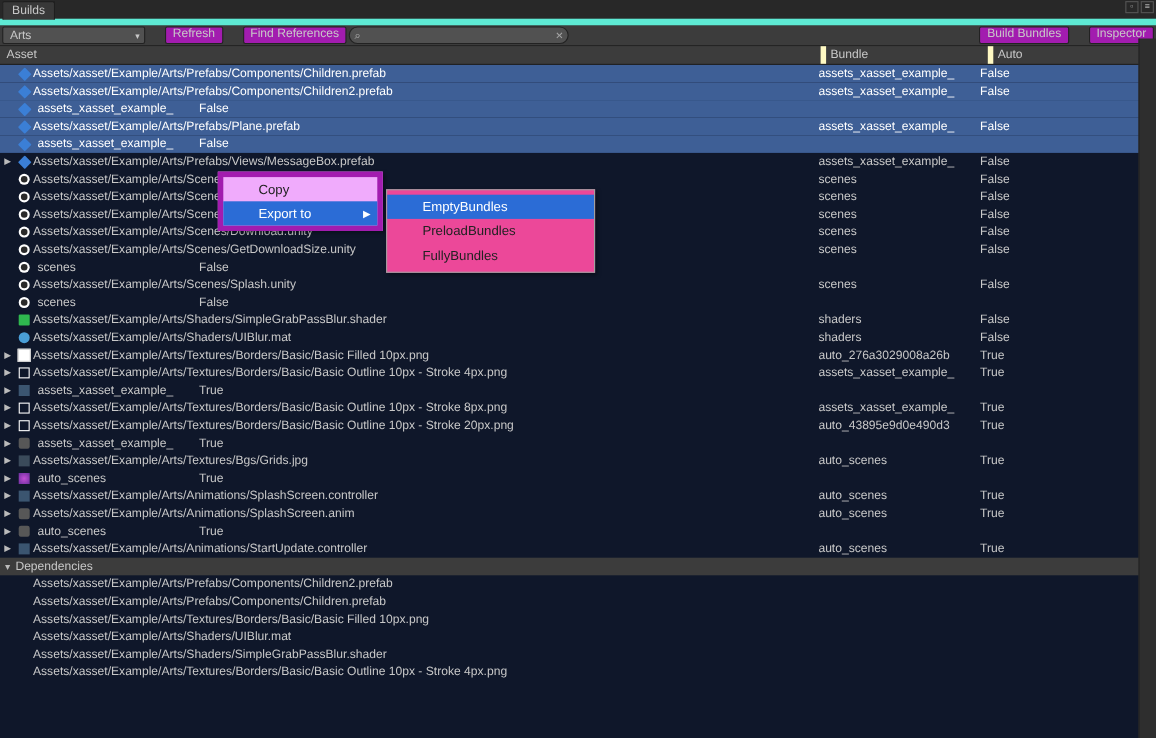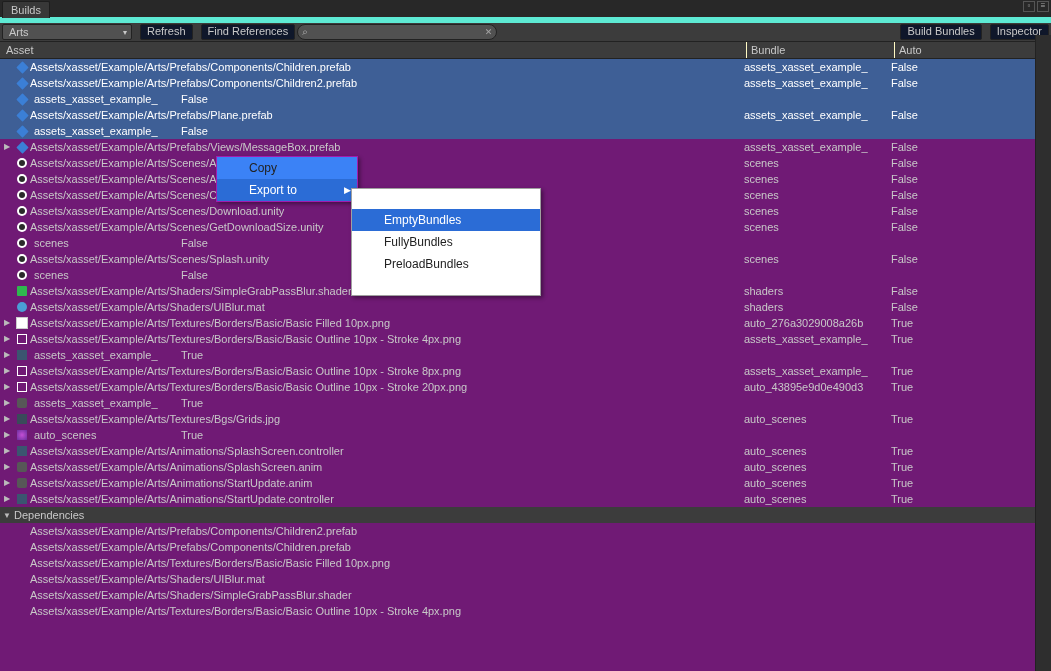--- a/index.html
+++ b/index.html
@@ -4,32 +4,32 @@
 <style>
   html,body{margin:0;padding:0;height:100%;font-family:Arial,Helvetica,sans-serif;font-size:11px;color:#c8c8c8;background:#383838;overflow:hidden}
   .window{display:flex;flex-direction:column;height:671px;width:1051px;position:relative}
   .tab-bar{background:#282828;height:17px;display:flex;align-items:center;border-bottom:6px solid #5eead4;padding-left:2px;position:relative}
   .tab{background:#383838;padding:1px 8px 0;border:1px solid #1e1e1e;border-bottom:none;margin-top:1px;height:15px;line-height:15px;border-radius:2px 2px 0 0}
   .tab-ctrl{position:absolute;right:2px;top:1px;display:flex;gap:2px}
   .tab-ctrl span{width:10px;height:9px;display:inline-block;border:1px solid #555;font-size:8px;line-height:8px;text-align:center;color:#aaa}
   .toolbar{background:#3c3c3c;height:18px;display:flex;align-items:center;border-bottom:1px solid #222;padding:0 2px}
   .dd{background:#515151;border:1px solid #222;height:14px;line-height:13px;padding:0 4px 0 6px;display:flex;align-items:center;gap:50px;width:118px;justify-content:space-between;border-radius:2px}
   .dd .tri{font-size:8px}
-  .btn{background:#0f172a;border:1px solid #222;height:14px;line-height:13px;padding:0 6px;border-radius:2px;margin-left:8px}
+  .btn{background:#a21caf;border:1px solid #222;height:14px;line-height:13px;padding:0 6px;border-radius:2px;margin-left:18px}
   .search-wrap{display:flex;align-items:center;margin-left:2px;background:#515151;border:1px solid #222;border-radius:8px;height:14px;width:190px;padding:0 4px}
   .search-wrap .mag{font-size:10px;opacity:.8}
   .search-wrap .clr{margin-left:auto;font-size:9px;opacity:.7}
   .spacer{flex:1}
   .headers{background:#3c3c3c;height:16px;display:flex;align-items:flex-start;border-bottom:1px solid #222;padding:0 0 0 2px}
-  .hcol{border-left:1px solid #fef9c3;height:16px;line-height:16px;padding-left:4px}
+  .hcol{border-left:5px solid #fef9c3;height:16px;line-height:16px;padding-left:4px}
   .hcol.first{border-left:none}
   .c-asset{flex:0 0 740px}
   .c-bundle{flex:0 0 143px}
   .c-auto{flex:0 0 150px}
-  .list{flex:1;overflow:auto;background:#701a75}
+  .list{flex:1;overflow:auto;background:#0f172a}
   .row{display:flex;align-items:center;height:16px;line-height:16px;position:relative}
   .row.sel{background:#3e5f96;color:#fff}
   .row .arrow{width:14px;text-align:center;flex:0 0 14px;font-size:8px;color:#bbb}
   .row .icon{width:16px;height:14px;flex:0 0 16px;display:flex;align-items:center;justify-content:center}
   .row .asset-txt{flex:0 0 710px;overflow:hidden;white-space:nowrap}
   .row .bundle-txt{flex:0 0 143px;overflow:hidden;white-space:nowrap;padding-left:4px}
   .row .auto-txt{flex:1;padding-left:4px}
   .section-row{display:flex;align-items:center;height:16px;background:#3c3c3c}
   .section-row .fold{width:14px;text-align:center;font-size:8px;color:#bbb}
   .dep-row{height:16px;line-height:16px;padding-left:30px;color:#c8c8c8}
@@ -39,25 +39,25 @@
   .ic-unity::after{content:"";position:absolute;inset:2px;background:#2a2a2a;border-radius:50%}
   .ic-shader{width:10px;height:10px;background:#2fb84f;border-radius:1px}
   .ic-mat{width:10px;height:10px;background:#4a9ed6;border-radius:50%}
   .ic-png-fill{width:10px;height:10px;background:#fff;border:1px solid #ccc}
   .ic-png-out{width:10px;height:10px;border:1.5px solid #fff;box-sizing:border-box}
   .ic-ctrl{width:10px;height:10px;background:#3b5570}
   .ic-anim{width:10px;height:10px;background:#575757;border-radius:2px}
   .ic-jpg{width:10px;height:10px;background:#3a4a5a}
   .ic-logo{width:10px;height:10px;background:radial-gradient(circle,#c44fd6,#6b2f9d)}
   
-  .ctx{position:absolute;left:216px;top:156px;background:#3b82f6;border:1px solid #a21caf;color:#222;font-size:12px;width:140px;box-shadow:2px 2px 4px rgba(0,0,0,.4);z-index:10}
+  .ctx{position:absolute;left:198px;top:156px;background:#f0abfc;border:5px solid #a21caf;color:#222;font-size:12px;width:140px;box-shadow:2px 2px 4px rgba(0,0,0,.4);z-index:10}
   .ctx .mi{height:22px;line-height:22px;padding:0 28px 0 32px;display:flex;align-items:center;position:relative}
   .ctx .mi.hl{background:#2b6cd6;color:#fff}
   .ctx .mi .ra{position:absolute;right:6px;font-size:9px}
-  .sub{position:absolute;left:351px;top:188px;background:#ffffff;border:1px solid #a0a0a0;color:#222;font-size:12px;width:188px;box-shadow:2px 2px 4px rgba(0,0,0,.4);z-index:11;padding:20px 0}
+  .sub{position:absolute;left:351px;top:172px;background:#ec4899;border:1px solid #a0a0a0;color:#222;font-size:12px;width:188px;box-shadow:2px 2px 4px rgba(0,0,0,.4);z-index:11;padding:4px 0}
   .sub .mi{height:22px;line-height:22px;padding:0 10px 0 32px}
   .sub .mi.hl{background:#2b6cd6;color:#fff}
   .scrollbar{position:absolute;right:0;top:35px;bottom:0;width:15px;background:#2e2e2e;border-left:1px solid #222}
 </style>
 </head>
 <body>
 
 <div class="window">
 
   <div class="tab-bar">
@@ -316,21 +316,20 @@
         </span>
         <span class="asset-txt">Assets/xasset/Example/Arts/Animations/SplashScreen.anim</span>
         <span class="bundle-txt">auto_scenes</span>
         <span class="auto-txt">True</span>
       </div>
       <div class="row">
         <span class="arrow">▶</span>
         <span class="icon">
           <span class="ic-anim"></span>
         </span>
-        <span class="asset-txt">Assets/xasset/Example/Arts/Animations/StartUpdate.anim</span>
         <span class="bundle-txt">auto_scenes</span>
         <span class="auto-txt">True</span>
       </div>
       <div class="row">
         <span class="arrow">▶</span>
         <span class="icon">
           <span class="ic-ctrl"></span>
         </span>
         <span class="asset-txt">Assets/xasset/Example/Arts/Animations/StartUpdate.controller</span>
         <span class="bundle-txt">auto_scenes</span>
@@ -352,17 +351,17 @@
 
   <div class="ctx">
     <div class="mi">Copy</div>
     <div class="mi hl">
       <span>Export to</span>
       <span class="ra">▶</span>
     </div>
   </div>
   <div class="sub">
     <div class="mi hl">EmptyBundles</div>
+    <div class="mi">PreloadBundles</div>
     <div class="mi">FullyBundles</div>
-    <div class="mi">PreloadBundles</div>
   </div>
 
 </div>
 
 </body></html>

